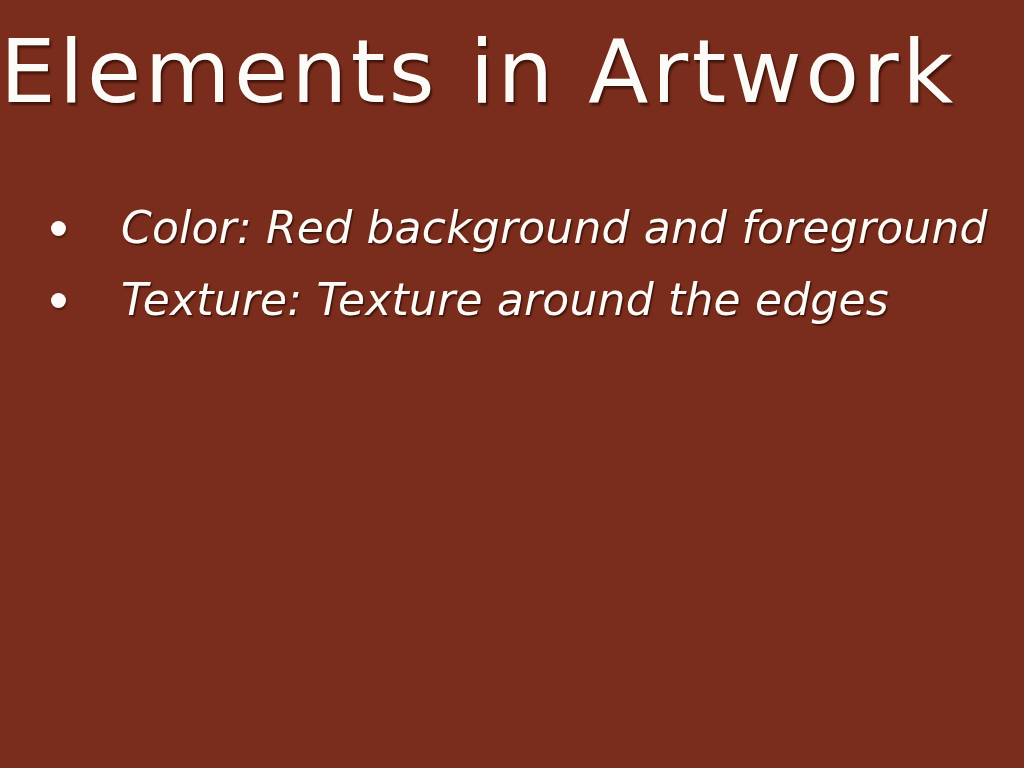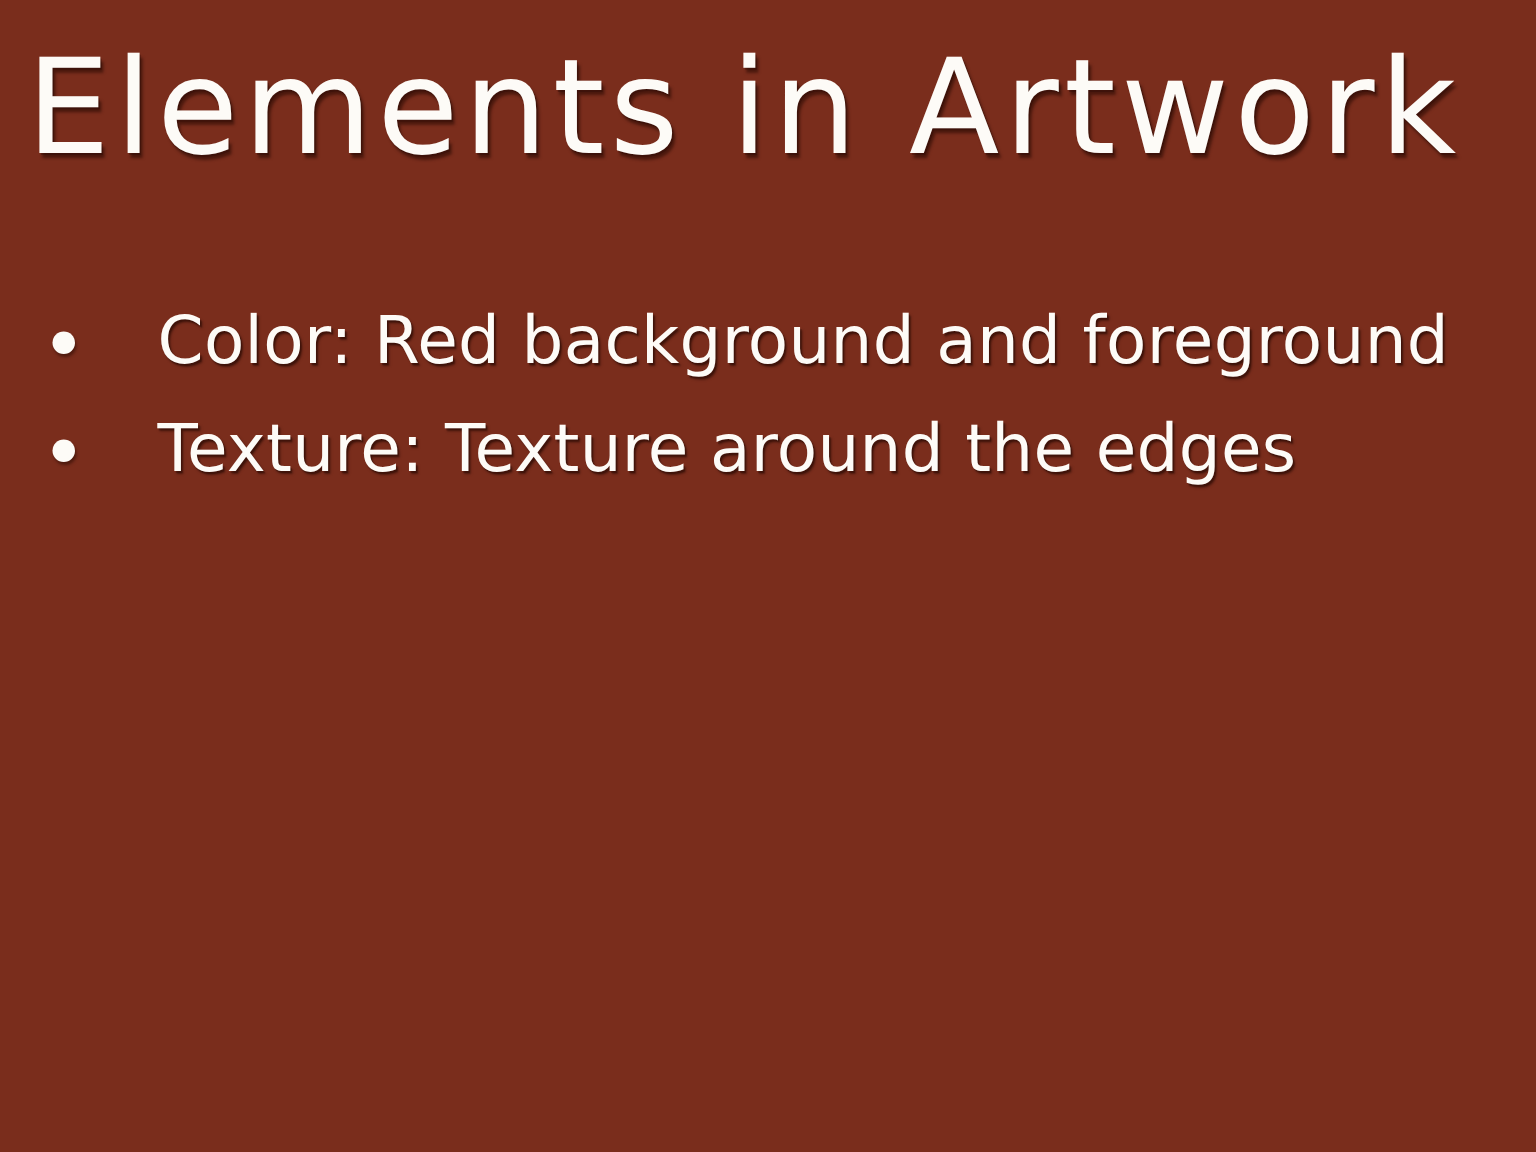--- a/index.html
+++ b/index.html
@@ -18,21 +18,21 @@
     font-family: "DejaVu Sans", "Liberation Sans", sans-serif;
     -webkit-font-smoothing: antialiased;
   }
 
   
   .title-block {
     position: absolute;
     top: 24px;
     left: 0;
     width: 992px;
-    text-align: center;
+    text-align: left;
   }
 
   .slide-title {
     display: block;
     margin: 0;
     padding: 0;
     font-family: "DejaVu Sans", "Liberation Sans", sans-serif;
     font-size: 88px;
     line-height: 1.08;
     font-weight: 400;
@@ -41,25 +41,26 @@
     white-space: nowrap;
     text-shadow:
       2px 3px 2px rgba(35, 8, 2, 0.55),
       1px 1px 0 rgba(35, 8, 2, 0.30);
   }
 
   
   .bullet-list {
     position: absolute;
     top: 192px;
-    left: 0;
+    left: 16px;
     width: 856px;
     margin: 0;
     padding: 0;
     list-style: none;
+    font-style: italic;
   }
 
   .bullet-item {
     position: relative;
     height: 72px;
     margin: 0;
     padding: 0 0 0 105px;
     display: flex;
     align-items: center;
   }

